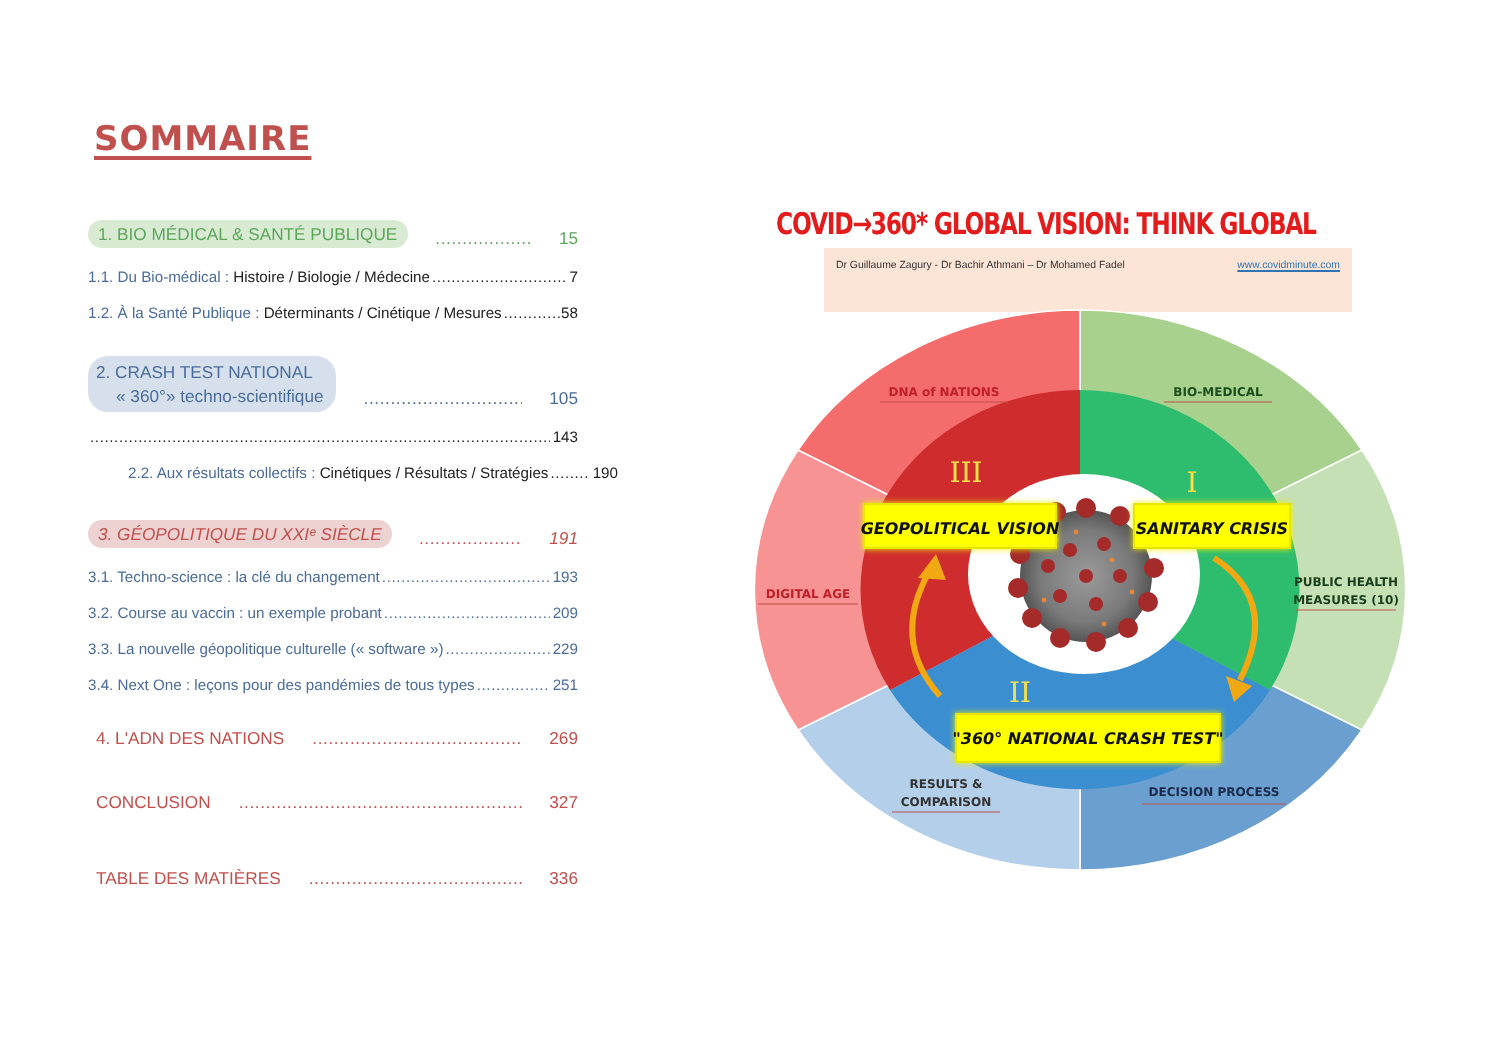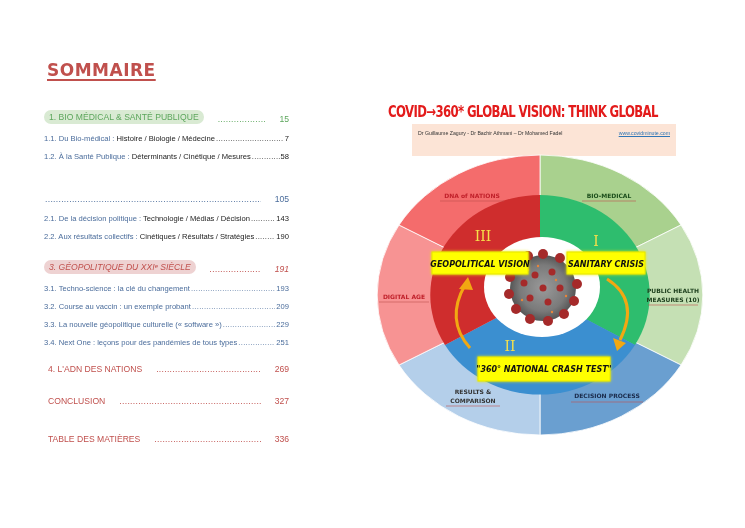--- a/index.html
+++ b/index.html
@@ -48,29 +48,32 @@
     <span class="dots"></span>
     <span class="pg">7</span>
   </div>
   <div class="row sub" style="top:42px;">
     <span class="lbl"><span class="pre">1.2. À la Santé Publique :</span> <span class="post">Déterminants / Cinétique / Mesures</span></span>
     <span class="dots"></span>
     <span class="pg">58</span>
   </div>
 
   <div class="row main blue" style="top:70px; height:26px;">
+    <span class="lbl pill" style="line-height:12px; padding:2px 6px 2px 4px; border-radius:10px;">
+      <span style="display:block;">2. CRASH TEST NATIONAL</span>
+      <span style="display:block; padding-left:10px;">« 360°» techno-scientifique</span>
+    </span>
     <span class="dots" style="padding-bottom:2px;"></span>
     <span class="pg" style="padding-bottom:2px;text-align:center;">105</span>
   </div>
   <div class="row sub" style="top:104px;">
-    <span class="lbl"><span class="pre">2.1. De la décision politique :</span> <span class="post">Technologie / Médias / Décision</span></span>
     <span class="dots"></span>
     <span class="pg">143</span>
   </div>
-  <div class="row sub" style="top:122px;">
+  <div class="row sub" style="top:122px;margin-left:20px;">
     <span class="lbl"><span class="pre">2.2. Aux résultats collectifs :</span> <span class="post">Cinétiques / Résultats / Stratégies</span></span>
     <span class="dots"></span>
     <span class="pg">190</span>
   </div>
 
   <div class="row main red" style="top:150px;font-style:italic;">
     <span class="lbl pill">3. GÉOPOLITIQUE DU XXIᵉ SIÈCLE</span>
     <span class="dots"></span>
     <span class="pg">191</span>
   </div>

